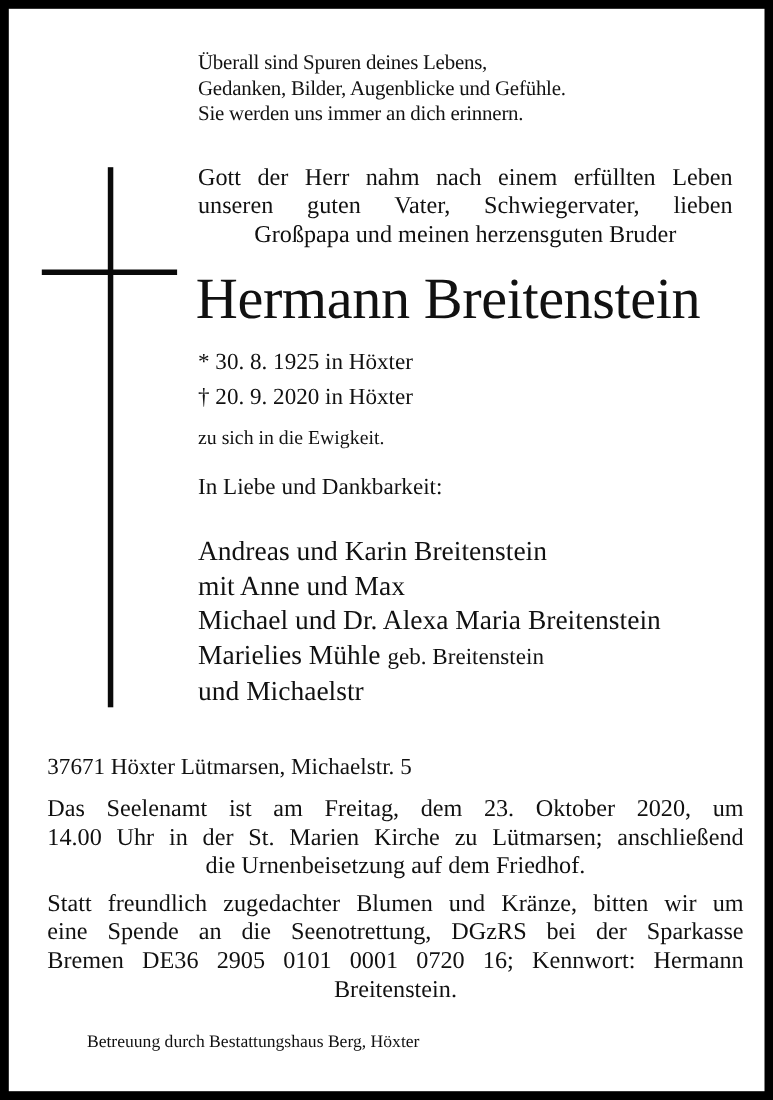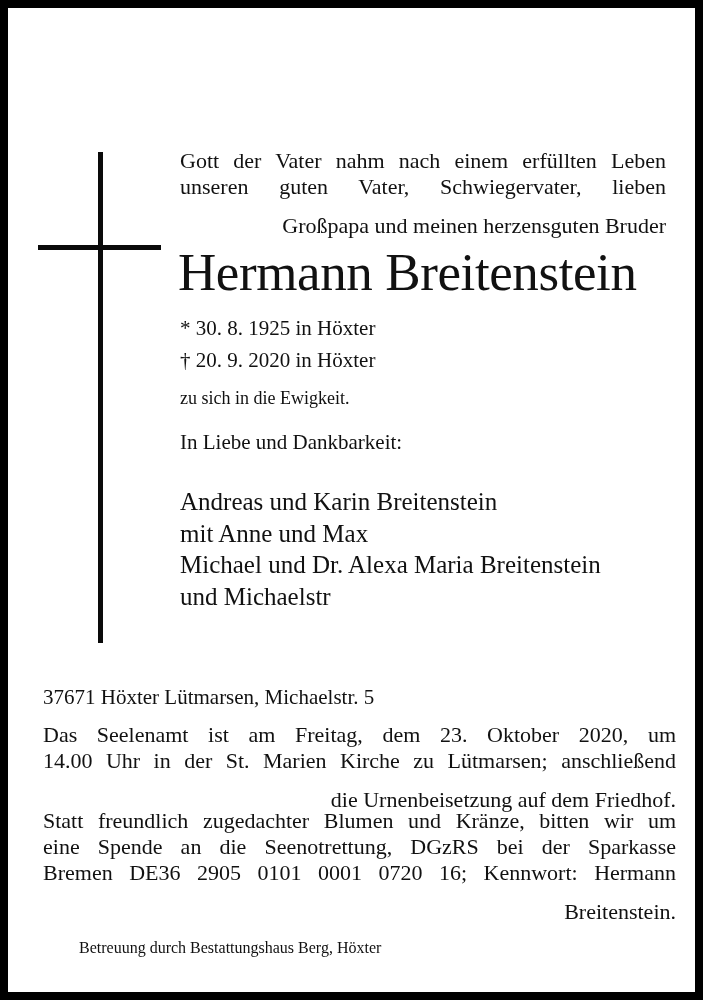--- a/index.html
+++ b/index.html
@@ -60,23 +60,22 @@
       line-height: 26px;
     }
     .just-line {
       display: block;
       text-align: justify;
       text-align-last: justify;
       white-space: nowrap;
     }
     .last-line {
       display: block;
-      text-align: right;
-      white-space: nowrap;
-      margin-top: 13px;
+      text-align: center;
+      white-space: nowrap;
     }
 
     
     .name {
       left: 170px;
       top: 232px;
       font-size: 53px;
       line-height: 64px;
       white-space: nowrap;
       letter-spacing: -0.4px;
@@ -140,44 +139,50 @@
       line-height: 20px;
       white-space: nowrap;
       margin-left: 36px;
     }
   </style>
 </head>
 <body>
 
 <div class="frame">
 
+  <div class="abs poem">
+    <div>Überall sind Spuren deines Lebens,</div>
+    <div>Gedanken, Bilder, Augenblicke und Gefühle.</div>
+    <div>Sie werden uns immer an dich erinnern.</div>
+  </div>
 
   <div class="abs cross-v"></div>
   <div class="abs cross-h"></div>
 
   <div class="abs intro">
-    <span class="just-line">Gott der Vater nahm nach einem erfüllten Leben</span>
+    <span class="just-line">Gott der Herr nahm nach einem erfüllten Leben</span>
     <span class="just-line">unseren guten Vater, Schwiegervater, lieben</span>
     <span class="last-line">Großpapa und meinen herzensguten Bruder</span>
   </div>
 
   <div class="abs name">Hermann Breitenstein</div>
 
   <div class="abs dates">
     <div>* 30. 8. 1925 in Höxter</div>
     <div>† 20. 9. 2020 in Höxter</div>
   </div>
 
   <div class="abs eternity">zu sich in die Ewigkeit.</div>
   <div class="abs gratitude">In Liebe und Dankbarkeit:</div>
 
   <div class="abs family">
     <div>Andreas und Karin Breitenstein</div>
     <div>mit Anne und Max</div>
     <div>Michael und Dr. Alexa Maria Breitenstein</div>
+    <div><span>Marielies Mühle</span> <span class="small">geb. Breitenstein</span></div>
     <div>und Michaelstr</div>
   </div>
 
   <div class="abs address">37671 Höxter Lütmarsen, Michaelstr. 5</div>
 
   <div class="abs para para1">
     <span class="just-line">Das Seelenamt ist am Freitag, dem 23. Oktober 2020, um</span>
     <span class="just-line">14.00 Uhr in der St. Marien Kirche zu Lütmarsen; anschließend</span>
     <span class="last-line">die Urnenbeisetzung auf dem Friedhof.</span>
   </div>

